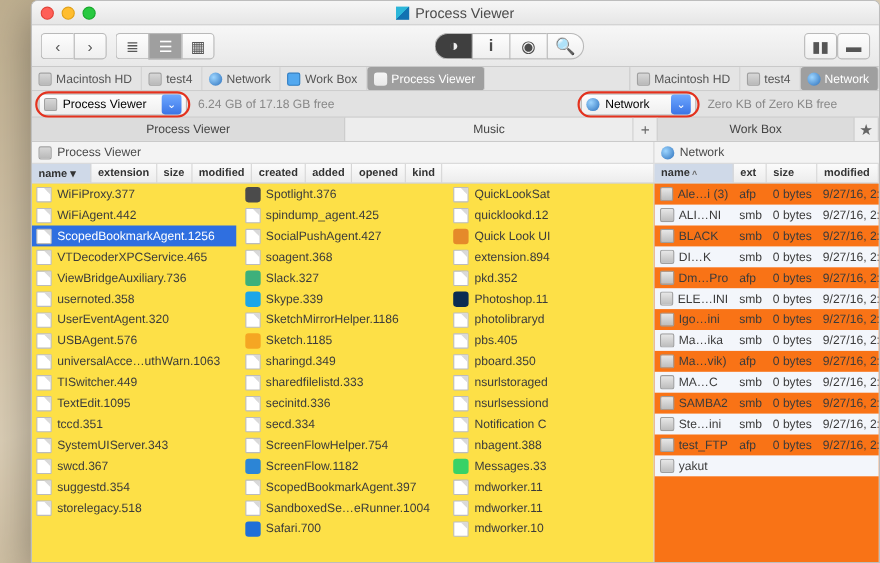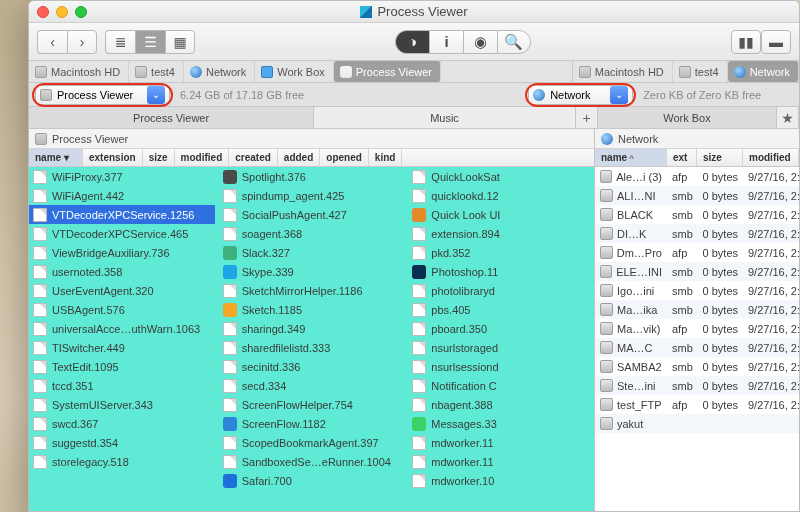--- a/index.html
+++ b/index.html
@@ -50,31 +50,31 @@
   .tab{flex:1;display:flex;align-items:center;justify-content:center;font-size:11px;color:#444;background:#ededed;border-right:1px solid #c7c7c7;position:relative;cursor:default;}
   .tab.active{background:#dcdcdc;}
   .tabbtn{width:22px;flex:none;font-size:14px;color:#666;}
   .panehdr{height:20px;display:flex;align-items:center;gap:5px;padding:0 6px;font-size:11px;color:#4a4a4a;border-bottom:1px solid #d4d4d4;background:#f3f3f3;}
   .content{flex:1;display:flex;overflow:hidden;}
   .leftpane{width:570px;display:flex;flex-direction:column;border-right:1px solid #c4c4c4;}
   .rightpane{flex:1;display:flex;flex-direction:column;}
   .colhdr{height:18px;display:flex;background:linear-gradient(#fbfbfb,#ececec);border-bottom:1px solid #c9c9c9;font-size:10px;color:#333;font-weight:bold;}
   .colhdr .c{padding:2px 6px;border-right:1px solid #d6d6d6;display:flex;align-items:center;gap:2px;white-space:nowrap;}
   .colhdr .sort{background:#cfd9e8;}
-  .filelist{flex:1;overflow:hidden;background:#5eead4;}
+  .filelist{flex:1;overflow:hidden;background:#fde047;}
   .triplecol{display:flex;height:100%;}
   .col{flex:1;overflow:hidden;}
   .col+.col{margin-left:4px;}
   .row{height:19px;display:flex;align-items:center;gap:5px;padding:0 4px;font-size:11px;color:#3b3b3b;white-space:nowrap;}
   .row.sel{background:#2f6fe0;color:#fff;}
   .fi{width:14px;height:14px;flex:none;display:inline-block;}
   .ficon-generic{background:#fff;border:1px solid #bcbcbc;border-radius:1px;position:relative;}
   .ficon-generic::after{content:"";position:absolute;right:0;top:0;border:3px solid transparent;border-top-color:#d9d9d9;border-right-color:#d9d9d9;}
   .ficon-app{border-radius:3px;}
-  .netlist{flex:1;background:#ffffff;overflow:hidden;}
+  .netlist{flex:1;background:#f97316;overflow:hidden;}
   .nrow{display:flex;height:19px;font-size:11px;color:#3b3b3b;align-items:center;}
   .nrow:nth-child(even){background:#f3f6fb;}
   .nrow .nc{padding:0 5px;white-space:nowrap;overflow:hidden;}
   .nrow .nc.name{display:flex;align-items:center;gap:4px;}
   .srv{width:13px;height:13px;background:linear-gradient(#e7e7e7,#bdbdbd);border:1px solid #9e9e9e;border-radius:2px;}
   .chev{font-size:8px;color:#666;}
 </style>
 </head>
 <body>
 
@@ -204,21 +204,21 @@
               <div class="row">
                 <span class="fi ficon-generic"></span>
                 <span>WiFiProxy.377</span>
               </div>
               <div class="row">
                 <span class="fi ficon-generic"></span>
                 <span>WiFiAgent.442</span>
               </div>
               <div class="row sel">
                 <span class="fi ficon-generic"></span>
-                <span>VTDecoderXPCService.1256</span>
+                <span>ScopedBookmarkAgent.1256</span>
               </div>
               <div class="row">
                 <span class="fi ficon-generic"></span>
                 <span>VTDecoderXPCService.465</span>
               </div>
               <div class="row">
                 <span class="fi ficon-generic"></span>
                 <span>ViewBridgeAuxiliary.736</span>
               </div>
               <div class="row">

